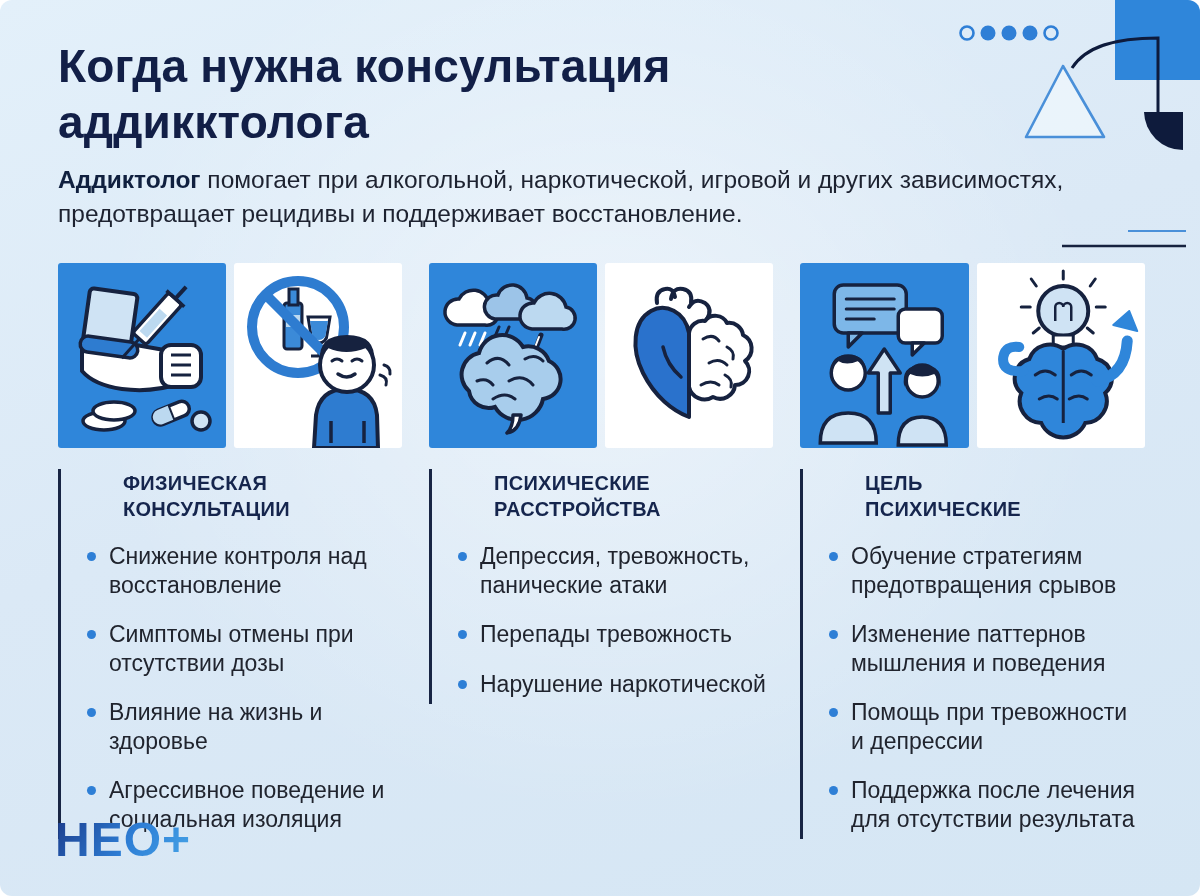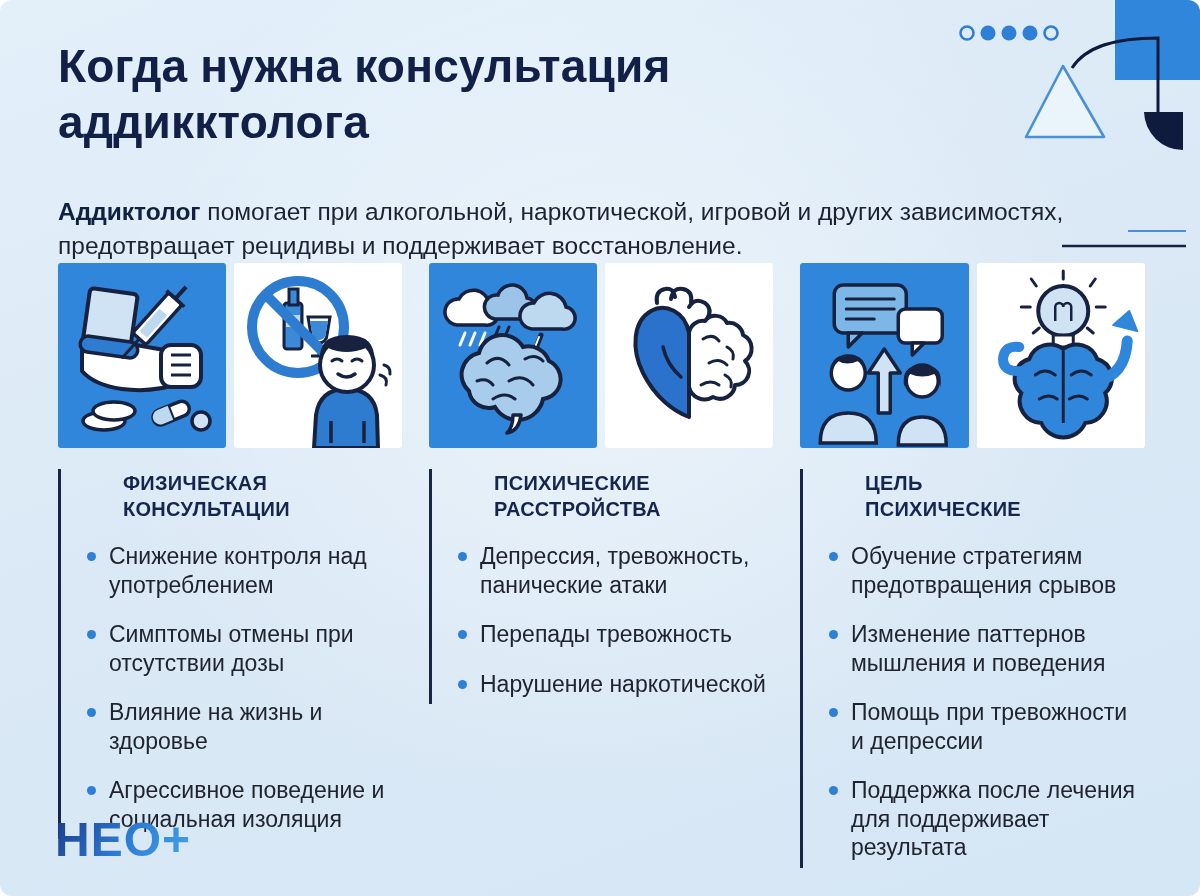--- a/index.html
+++ b/index.html
@@ -14,21 +14,21 @@
   }
   
   .title {
     position:absolute; left:58px; top:38px;
     font-size:46px; font-weight:800; line-height:1.22;
     color:#121f47; letter-spacing:.2px;
   }
   .title span { display:block; }
   .intro {
     position:absolute; left:58px; top:163px; width:1030px;
-    font-size:24.5px; line-height:1.38; color:#1d2230;margin-top:32px;
+    font-size:24.5px; line-height:1.38; color:#1d2230;
   }
   .intro b { font-weight:800; color:#10203f; }
   
   .decor { position:absolute; right:0; top:0; width:260px; height:260px; pointer-events:none; }
   
   .columns {
     position:absolute; left:58px; top:263px; width:1088px;
     display:grid; grid-template-columns:344px 344px 345px; column-gap:27px;
   }
   .tiles { display:flex; gap:8px; height:185px; }
@@ -144,21 +144,21 @@
         </div>
       </div>
       <div class="textblock">
         <h2 class="col-heading">
           <span>ФИЗИЧЕСКАЯ</span>
           <span>КОНСУЛЬТАЦИИ</span>
         </h2>
         <ul class="bullets">
           <li>
               <span class="dot"></span>
-              <span>Снижение контроля над употреблением</span>
+              <span>Снижение контроля над восстановление</span>
             </li>
           <li>
               <span class="dot"></span>
               <span>Симптомы отмены при отсутствии дозы</span>
             </li>
           <li>
               <span class="dot"></span>
               <span>Влияние на жизнь и здоровье</span>
             </li>
           <li>
@@ -265,21 +265,21 @@
           <li>
               <span class="dot"></span>
               <span>Изменение паттернов мышления и поведения</span>
             </li>
           <li>
               <span class="dot"></span>
               <span>Помощь при тревожности и депрессии</span>
             </li>
           <li>
               <span class="dot"></span>
-              <span>Поддержка после лечения для поддерживает результата</span>
+              <span>Поддержка после лечения для отсутствии результата</span>
             </li>
         </ul>
       </div>
     </section>
 
   </div>
 
   <div class="logo">НЕО+</div>
 
 </div>

